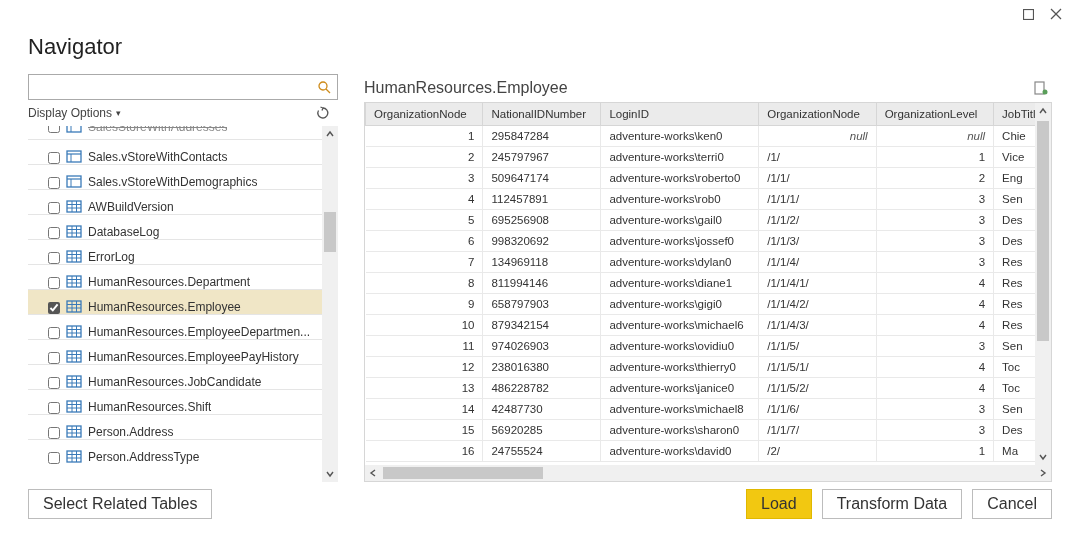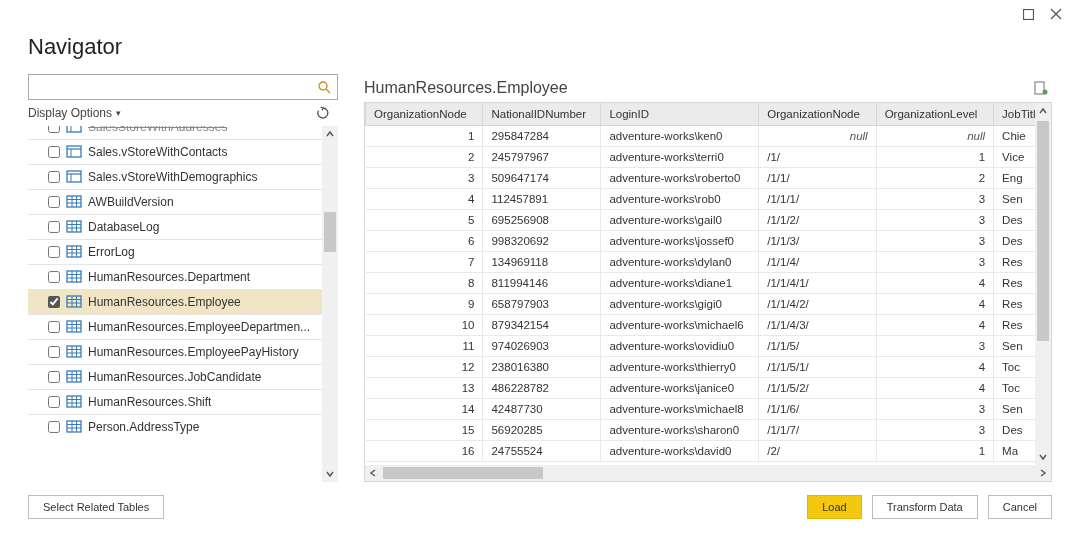--- a/index.html
+++ b/index.html
@@ -14,21 +14,21 @@
 .searchbox { flex:1; height:26px; border:1px solid #aaa; display:flex; align-items:center; padding:0 6px; }
 .searchbox input { border:none; outline:none; flex:1; font-size:12px; background:transparent; }
 .search-icon { color:#ce8b1a; font-size:13px; }
 .refresh-icon { width:26px; height:26px; display:flex; align-items:center; justify-content:center; color:#444; }
 .optrow { display:flex; align-items:center; height:26px; font-size:12px; color:#444; justify-content:space-between; padding-right:2px; }
 .optrow .label { display:flex; align-items:center; }
 .optrow .label .caret { margin-left:4px; font-size:9px; }
 .treewrap { position:relative; flex:1; overflow:hidden; }
 .tree { position:absolute; top:-12px; left:0; right:16px; }
 .tree-item { height:25px; display:flex; align-items:center; font-size:12px; color:#333; padding-left:20px; white-space:nowrap; overflow:hidden; text-overflow:ellipsis; }
-.tree-item.sep { border-top:1px solid #e5e5e5; }
+.tree-item.sep { border-top:1px solid #e5e5e5;align-items:flex-end; }
 .tree-item.selected { background:#f0e6c6; }
 .tree-item input[type=checkbox]{ width:12px; height:12px; margin-right:6px; accent-color:#555; flex-shrink:0;}
 .tree-item .obj-icon { width:16px; height:14px; margin-right:6px; display:inline-flex; flex-shrink:0;}
 .tree-item .lbl { overflow:hidden; text-overflow:ellipsis; }
 .tree-scroll { position:absolute; right:0; top:0; width:16px; height:100%; background:#f0f0f0; display:flex; flex-direction:column; }
 .tree-scroll .arrow { height:16px; display:flex; align-items:center; justify-content:center; font-size:10px; color:#555; }
 .tree-scroll .track { flex:1; position:relative; }
 .tree-scroll .thumb { position:absolute; left:2px; right:2px; background:#c8c8c8; }
 .right { flex:1; margin-left:26px; display:flex; flex-direction:column; overflow:hidden; }
 .preview-title { font-size:16px; color:#444; height:28px; display:flex; align-items:center; justify-content:space-between; padding-right:4px;}
@@ -42,21 +42,21 @@
 .grid-scroll-v { position:absolute; right:0; top:0; width:16px; bottom:16px; background:#f0f0f0; display:flex; flex-direction:column; }
 .grid-scroll-v .arrow { height:16px; display:flex; align-items:center; justify-content:center; font-size:10px; color:#555; }
 .grid-scroll-v .track { flex:1; position:relative; }
 .grid-scroll-v .thumb { position:absolute; left:2px; right:2px; top:2px; height:220px; background:#c8c8c8; }
 .grid-scroll-h { position:absolute; left:0; right:0; bottom:0; height:16px; background:#f0f0f0; display:flex; }
 .grid-scroll-h .arrow { width:16px; display:flex; align-items:center; justify-content:center; font-size:10px; color:#555; }
 .grid-scroll-h .track { flex:1; position:relative; }
 .grid-scroll-h .thumb { position:absolute; top:2px; bottom:2px; left:2px; width:160px; background:#c8c8c8; }
 .footer { position:absolute; bottom:22px; left:28px; right:22px; display:flex; justify-content:space-between; }
 .footer .left-btns, .footer .right-btns { display:flex; gap:10px; }
-.btn { border:1px solid #bcbcbc; background:#fff; font-size:11px; padding:5px 14px; color:#333; }
+.btn { border:1px solid #bcbcbc; background:#fff; font-size:16px; padding:5px 14px; color:#333; }
 .btn.primary { background:#f2c811; border-color:#e0b800; }
 svg { display:block; }
 </style>
 </head>
 <body>
 
 <div class="titlebar">
   <div class="winbtn">
     <svg width="11" height="11">
         <rect x="0.5" y="0.5" width="10" height="10" fill="none" stroke="#555" stroke-width="1.2"></rect>
@@ -255,20 +255,33 @@
             <input type="checkbox" style="">
             <span class="obj-icon">
               <svg width="16" height="14">
                 <rect x="1" y="1" width="14" height="11" fill="none" stroke="#3a7ab8" stroke-width="1.3"></rect>
                 <line x1="1" y1="4.5" x2="15" y2="4.5" stroke="#3a7ab8"></line>
                 <line x1="1" y1="8" x2="15" y2="8" stroke="#3a7ab8"></line>
                 <line x1="6" y1="1" x2="6" y2="12" stroke="#3a7ab8"></line>
                 <line x1="10.5" y1="1" x2="10.5" y2="12" stroke="#3a7ab8"></line>
               </svg>
             </span>
+            <span class="lbl">Person.Address</span>
+          </div>
+          <div class="tree-item sep">
+            <input type="checkbox" style="">
+            <span class="obj-icon">
+              <svg width="16" height="14">
+                <rect x="1" y="1" width="14" height="11" fill="none" stroke="#3a7ab8" stroke-width="1.3"></rect>
+                <line x1="1" y1="4.5" x2="15" y2="4.5" stroke="#3a7ab8"></line>
+                <line x1="1" y1="8" x2="15" y2="8" stroke="#3a7ab8"></line>
+                <line x1="6" y1="1" x2="6" y2="12" stroke="#3a7ab8"></line>
+                <line x1="10.5" y1="1" x2="10.5" y2="12" stroke="#3a7ab8"></line>
+              </svg>
+            </span>
             <span class="lbl">Person.AddressType</span>
           </div>
         </div>
       <div class="tree-scroll">
         <div class="arrow">
           <svg width="10" height="10">
               <polyline points="2,7 5,3 8,7" fill="none" stroke="#555" stroke-width="1.4"></polyline>
             </svg>
         </div>
         <div class="track">

